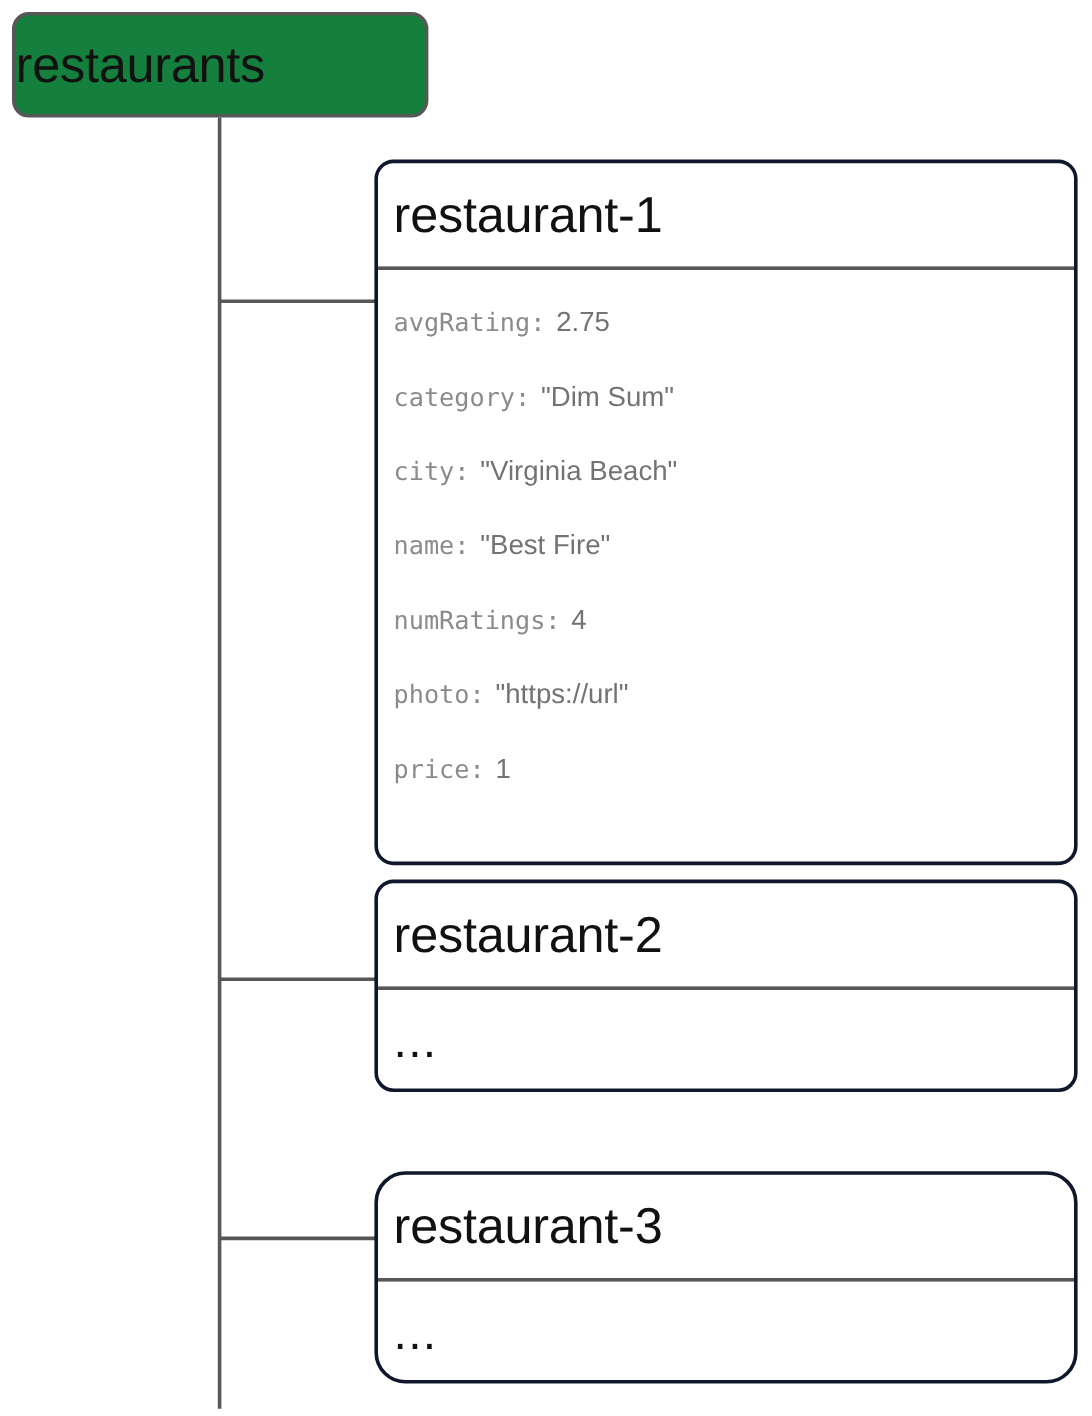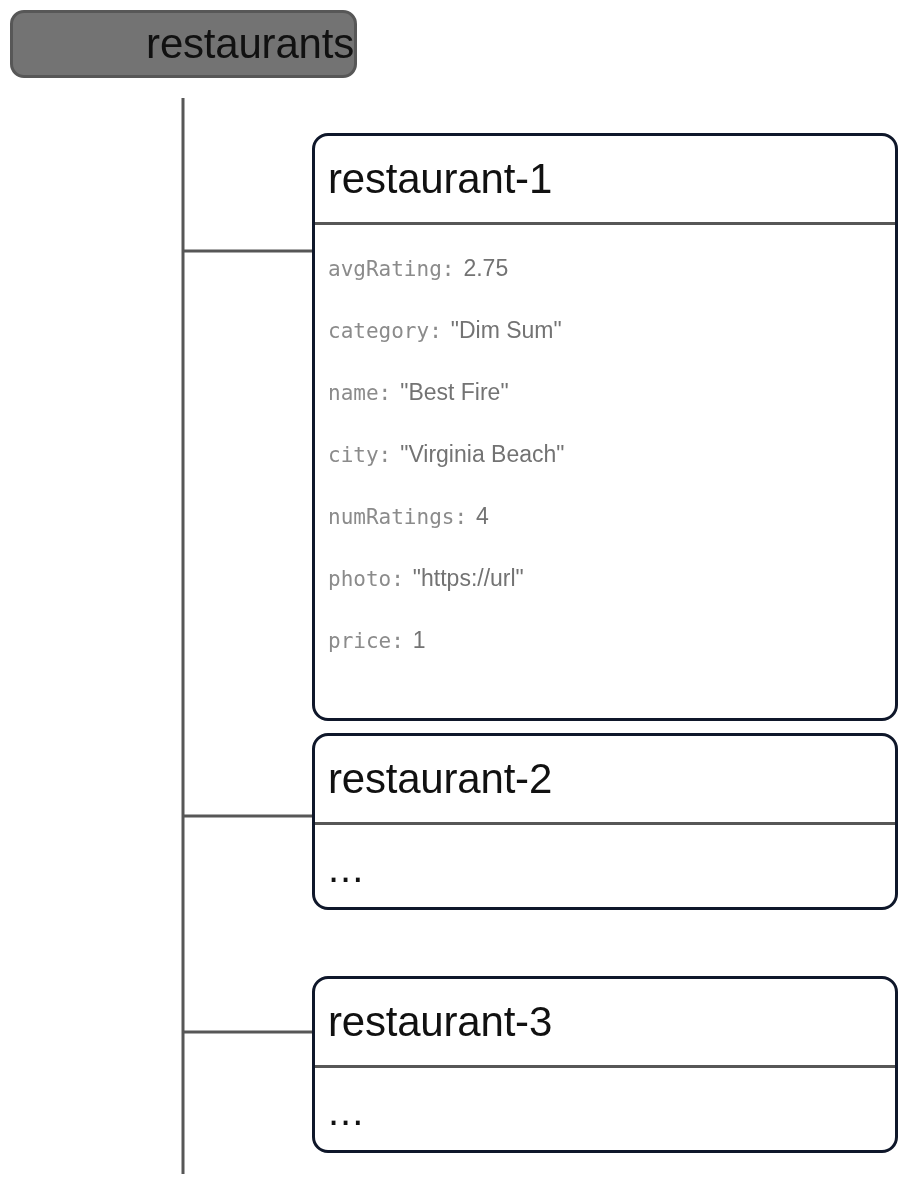--- a/index.html
+++ b/index.html
@@ -29,28 +29,28 @@
     height: 1180px;
     pointer-events: none;
   }
 
   
   .root-node {
     position: absolute;
     left: 10px;
     top: 10px;
     width: 347px;
-    height: 68px;
+    height: 88px;
     box-sizing: border-box;
     border: 3px solid #575757;
     border-radius: 14px;
-    background: #737373;
+    background: #15803d;
     display: flex;
     align-items: center;
-    justify-content: flex-end;
+    justify-content: flex-start;
   }
   .root-label {
     font-size: 42px;
     line-height: 1;
     color: #111111;
     letter-spacing: -0.2px;
     white-space: nowrap;
   }
 
   
@@ -145,27 +145,27 @@
         <span class="field-key">avgRating:</span>
         <span class="field-val">2.75</span>
       </div>
 
       <div class="field-row">
         <span class="field-key">category:</span>
         <span class="field-val">"Dim Sum"</span>
       </div>
 
       <div class="field-row">
+        <span class="field-key">city:</span>
+        <span class="field-val">"Virginia Beach"</span>
+      </div>
+
+      <div class="field-row">
         <span class="field-key">name:</span>
         <span class="field-val">"Best Fire"</span>
-      </div>
-
-      <div class="field-row">
-        <span class="field-key">city:</span>
-        <span class="field-val">"Virginia Beach"</span>
       </div>
 
       <div class="field-row">
         <span class="field-key">numRatings:</span>
         <span class="field-val">4</span>
       </div>
 
       <div class="field-row">
         <span class="field-key">photo:</span>
         <span class="field-val">"https://url"</span>
@@ -181,21 +181,21 @@
 
   <div class="doc-card" style="left:312px; top:733px; width:586px; height:177px;">
     <div class="doc-card-header">
       <span class="doc-card-title">restaurant-2</span>
     </div>
     <div class="doc-card-body compact">
       <span class="ellipsis-text">...</span>
     </div>
   </div>
 
-  <div class="doc-card" style="left:312px; top:976px; width:586px; height:177px;">
+  <div class="doc-card" style="left:312px; top:976px; width:586px; height:177px;border-radius:26px;">
     <div class="doc-card-header">
       <span class="doc-card-title">restaurant-3</span>
     </div>
     <div class="doc-card-body compact">
       <span class="ellipsis-text">...</span>
     </div>
   </div>
 
 </div>
 

